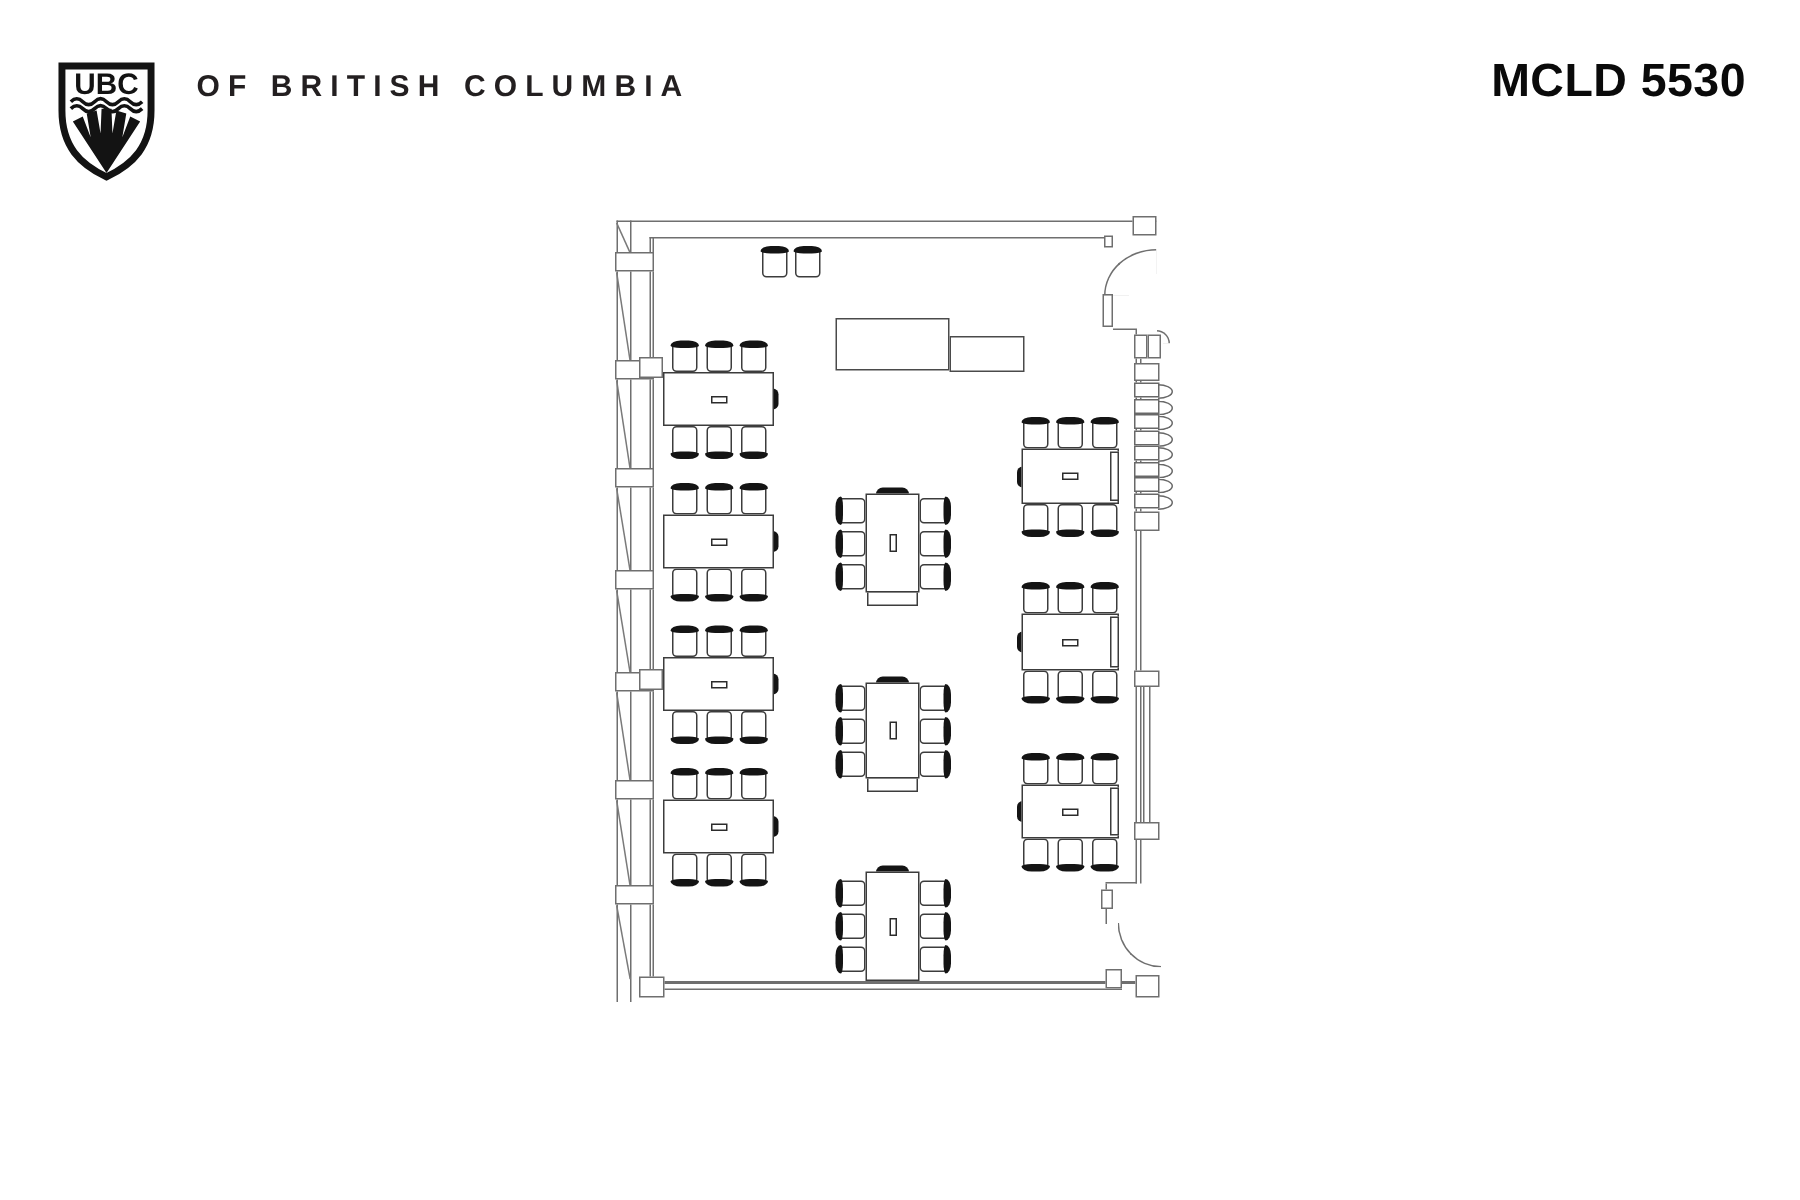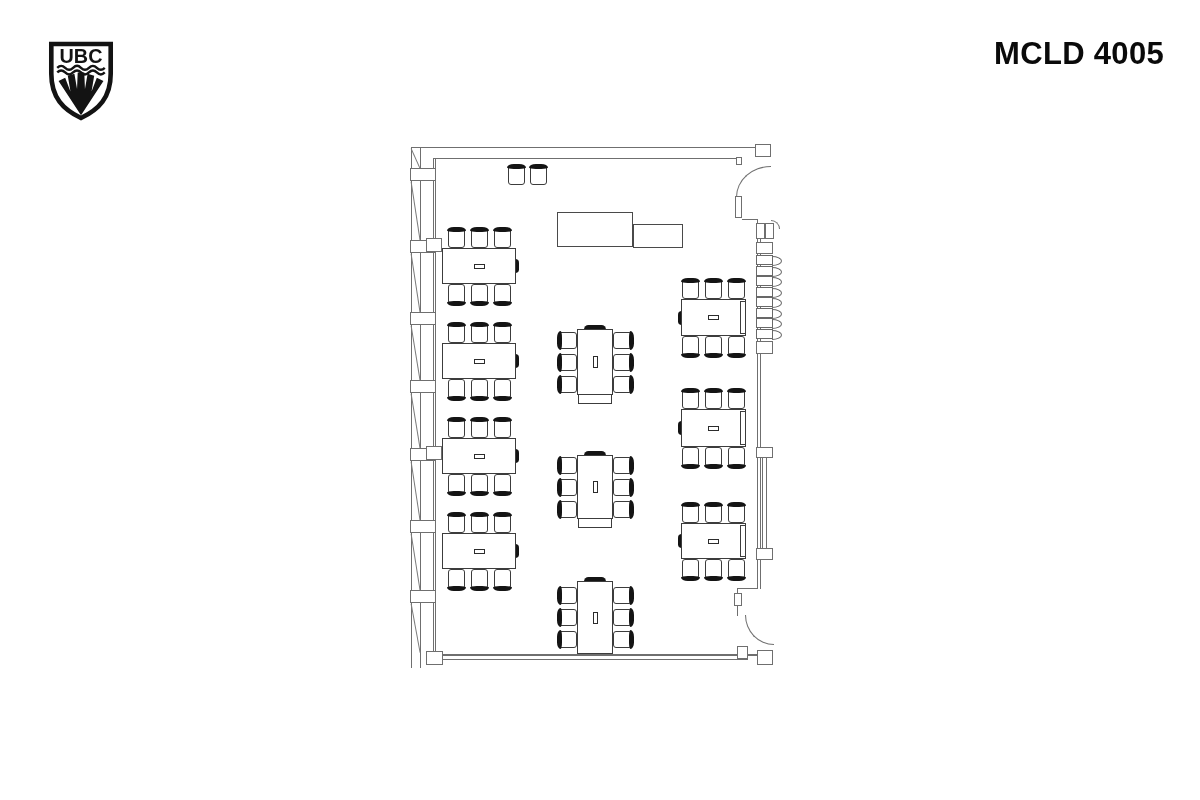--- a/index.html
+++ b/index.html
@@ -3,21 +3,21 @@
 <meta charset="utf-8">
 <style>
   html,body{margin:0;padding:0}
   body{
     width:1200px;height:800px;position:relative;overflow:hidden;
     background:#ffffff;font-family:"Liberation Sans",sans-serif;
   }
   .abs{position:absolute;box-sizing:border-box}
 
   
-  .logo{position:absolute;left:48px;top:40px;width:66px;height:82px}
+  .logo{position:absolute;left:38px;top:40px;width:66px;height:82px}
   .wordmark{
     position:absolute;left:131px;top:44px;
     font-weight:bold;font-size:20px;letter-spacing:0.27em;
     color:#231f20;line-height:29px;white-space:nowrap;
   }
   .room{
     position:absolute;right:36px;top:36px;margin:0;
     font-size:31px;font-weight:bold;color:#0a0a0a;letter-spacing:0.01em;
   }
 
@@ -68,22 +68,23 @@
   <div class="logo">
     <svg viewBox="0 0 100 122" width="66" height="82">
       <path d="M5 5 H95 V50 C95 86 77 104 50 117 C23 104 5 86 5 50 Z" fill="#ffffff" stroke="#131313" stroke-width="7"></path>
       <text x="50" y="33" font-size="30" font-weight="bold" text-anchor="middle" font-family="Liberation Sans, sans-serif" fill="#131313">UBC</text>
       <path d="M14 41 q6 -6 12 0 t12 0 t12 0 t12 0 t12 0 t12 0" stroke="#131313" stroke-width="3.6" fill="none"></path>
       <path d="M14 48 q6 -6 12 0 t12 0 t12 0 t12 0 t12 0 t12 0" stroke="#131313" stroke-width="3.6" fill="none"></path>
       <path d="M50 113 L16 61 L26 56 L34 77 L30 53 L40 50 L44 73 L45 48 L55 48 L56 73 L60 50 L70 53 L66 77 L74 56 L84 61 Z" fill="#131313"></path>
     </svg>
   </div>
   <div class="wordmark">
+    <div>OF BRITISH COLUMBIA</div>
   </div>
-  <h1 class="room">MCLD 4005</h1>
+  <h1 class="room">MCLD 5530</h1>
 </header>
 
 <main>
   <div class="fp" id="plan">
       <div class="abs wl" style="left: 12px; top: 4px; width: 360px; height: 1.4px;"></div>
       <div class="abs wl" style="left: 34px; top: 15px; width: 305px; height: 1.2px;"></div>
       <div class="abs wl" style="left: 12px; top: 4px; width: 1.4px; height: 521px;"></div>
       <div class="abs wl" style="left: 21px; top: 4px; width: 1.2px; height: 521px;"></div>
       <div class="abs wl" style="left: 33.6px; top: 15px; width: 1px; height: 497px;"></div>
       <div class="abs wl" style="left: 35.8px; top: 15px; width: 1px; height: 497px;"></div>

